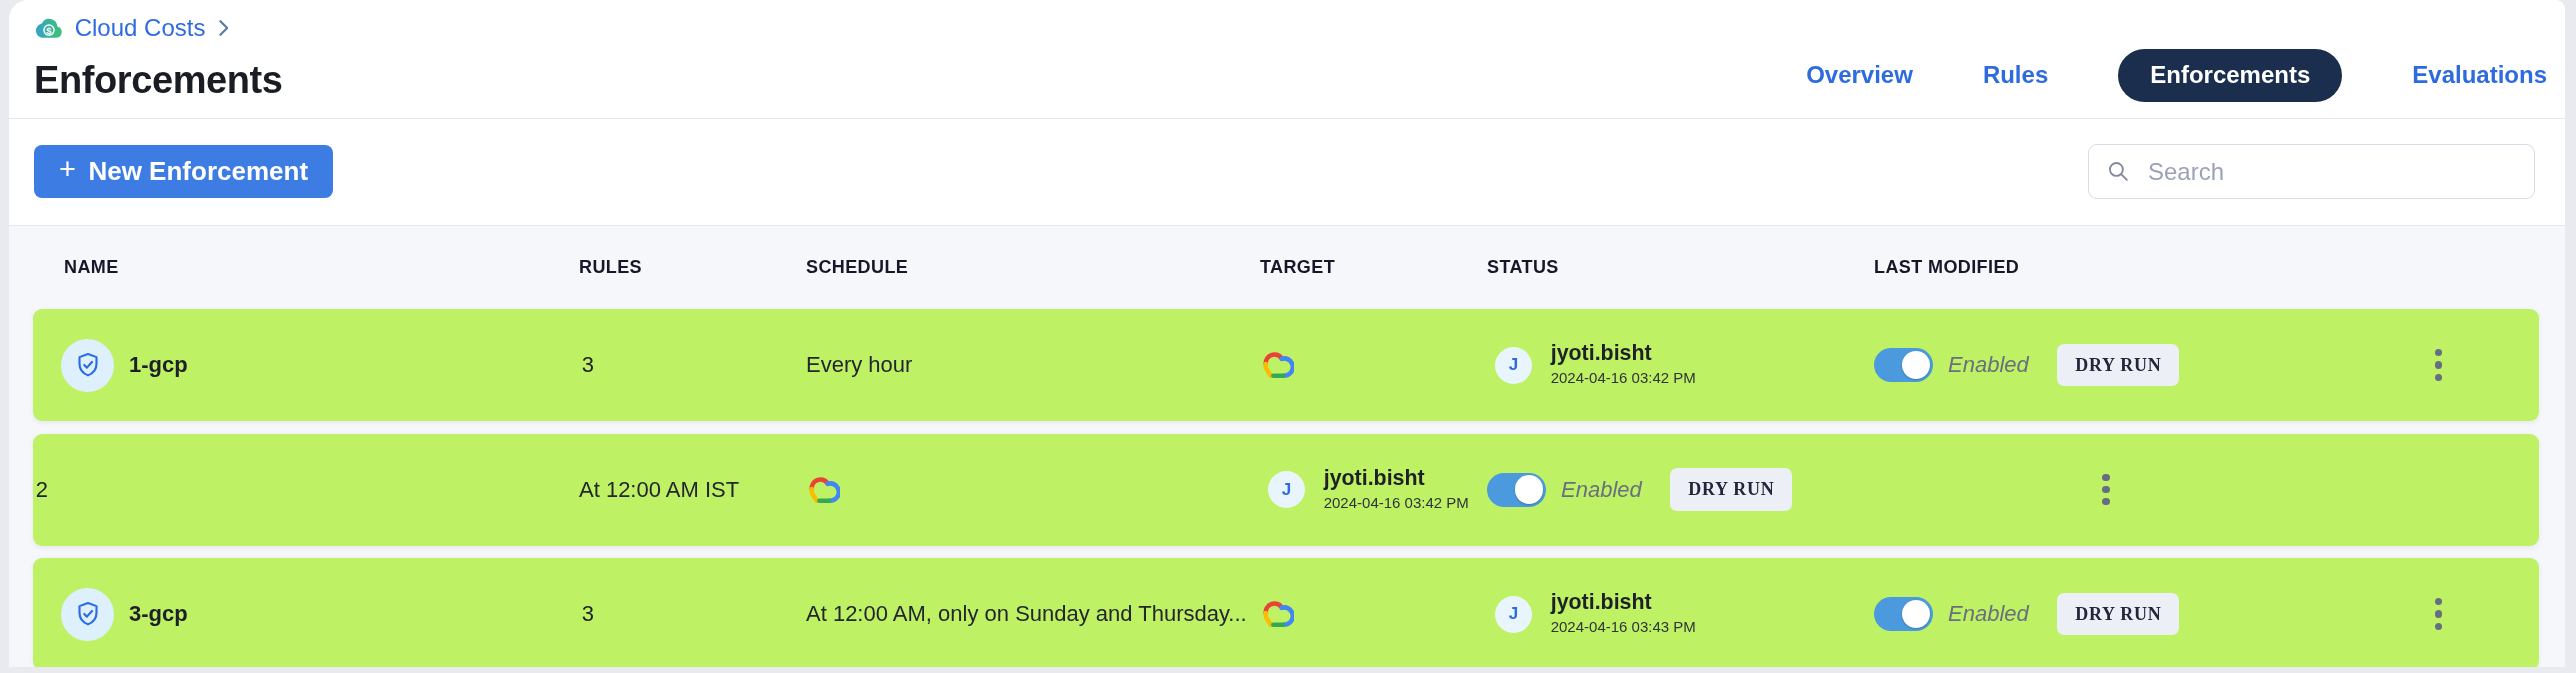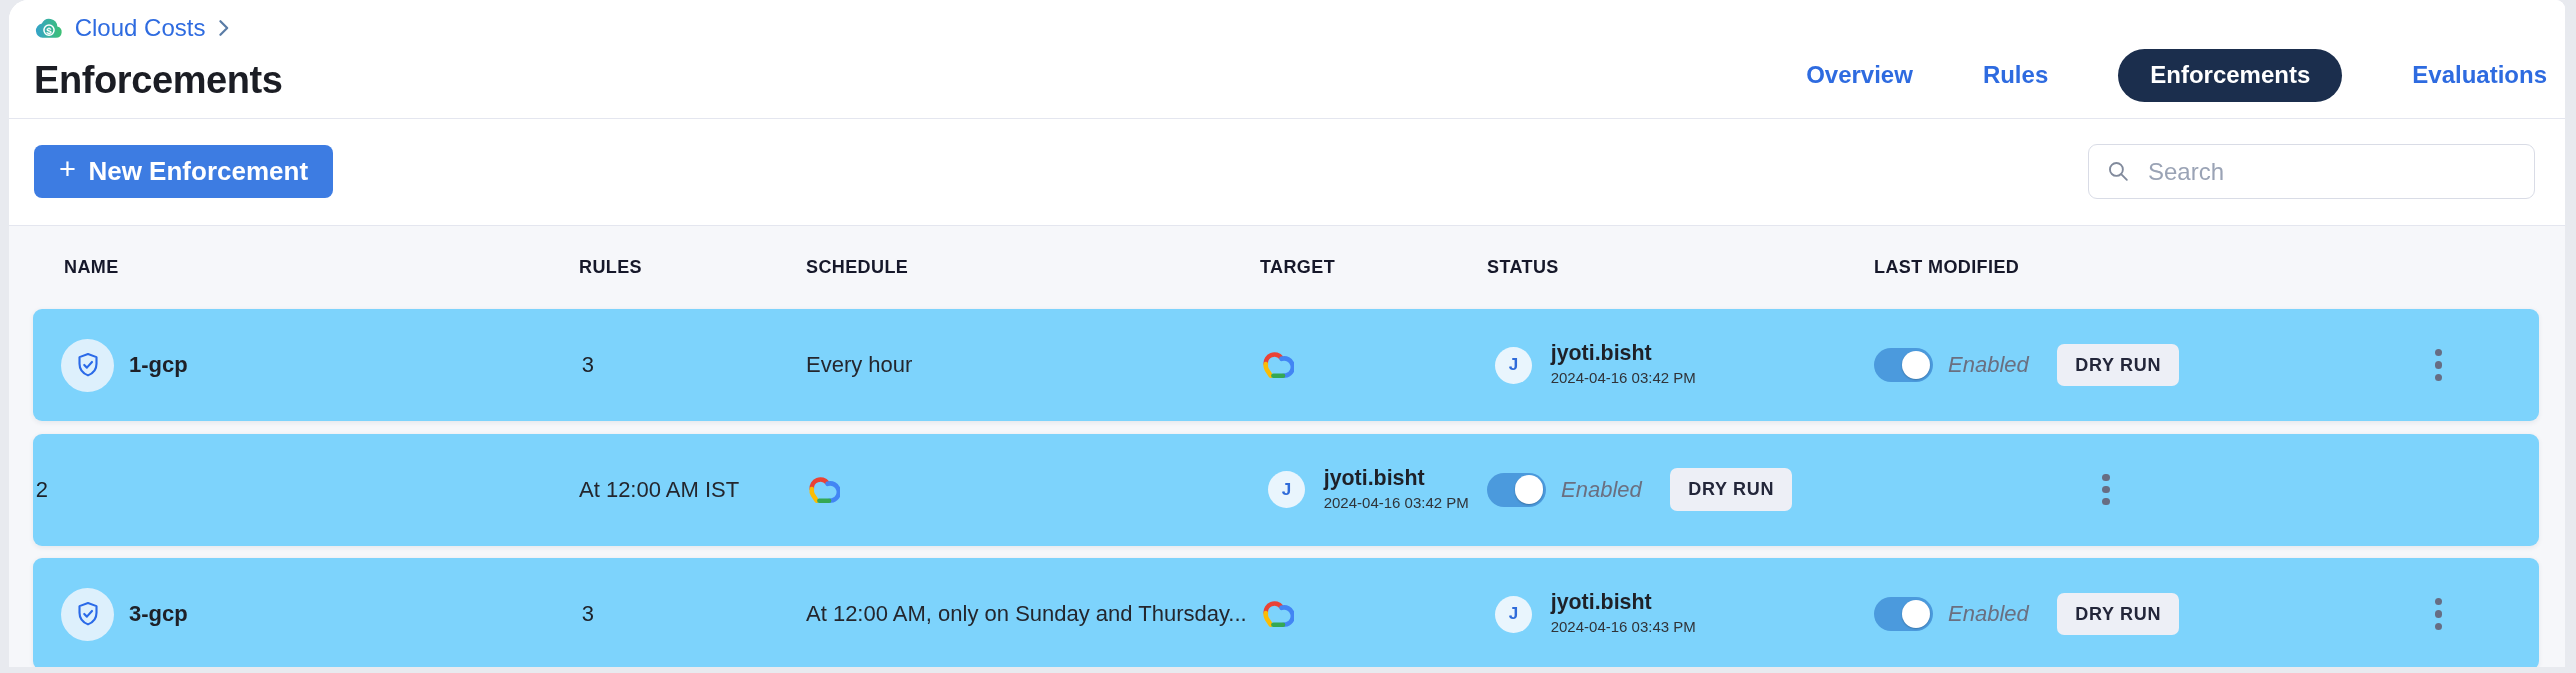--- a/index.html
+++ b/index.html
@@ -42,38 +42,38 @@
     padding:0 16px 0 59px;font-family:inherit;font-size:24px;color:#333;outline:none;
   }
   .search-input::placeholder{color:#9aa3b5;}
   
   .table-area{position:absolute;left:0;top:225px;right:0;bottom:0;background:#f6f7fa;border-top:1.8px solid #e4e6ef;}
   .grid{display:grid;grid-template-columns:546px 227px 454px 227px 387px 464px 1fr;align-items:center;}
   .thead{margin-left:24px;width:2506px;height:83px;}
   .th{font-size:18px;font-weight:700;color:#16182a;letter-spacing:0.4px;white-space:nowrap;}
   .th.first{padding-left:31px;}
   .card{
-    margin:0 0 12.5px 24px;width:2506px;height:112px;background:#7dd3fc;border-radius:9px;
+    margin:0 0 12.5px 24px;width:2506px;height:112px;background:#bef264;border-radius:9px;
     box-shadow:0 1.8px 5.3px rgba(30,40,70,0.07);
   }
   .cell-name{display:flex;align-items:center;padding-left:28px;gap:15px;}
   .shield-wrap{width:53px;height:53px;border-radius:50%;background:#ddf0fc;display:flex;align-items:center;justify-content:center;flex:none;}
   .row-name{font-size:22px;font-weight:700;color:#1e2027;}
   .row-rules{font-size:22px;font-weight:500;color:#1e2027;padding-left:2.7px;}
   .row-sched{font-size:22px;color:#24262d;white-space:nowrap;overflow:hidden;max-width:446px;}
   .cell-target{display:flex;align-items:center;}
   .cell-mod{display:flex;align-items:center;gap:18.7px;padding-left:8px;}
   .avatar{width:37px;height:37px;border-radius:50%;background:#e9f5fd;color:#2f6bd9;font-size:17px;font-weight:700;display:flex;align-items:center;justify-content:center;flex:none;}
   .mod-by{font-size:21.4px;font-weight:700;color:#1e2027;line-height:26px;}
   .mod-at{font-size:15px;color:#303338;line-height:24px;}
   .cell-status{display:flex;align-items:center;}
   .toggle{position:relative;width:59px;height:34px;border-radius:17px;background:#4b9add;flex:none;cursor:pointer;}
   .toggle .knob{position:absolute;top:2.7px;right:2.7px;width:28.5px;height:28.5px;border-radius:50%;background:#fff;box-shadow:0 0.9px 1.8px rgba(0,0,0,0.25);}
   .status-label{font-size:22px;color:#6a6f80;margin-left:15px;font-style:italic;}
-  .badge{margin-left:28.5px;background:#edeff6;border-radius:7.1px;padding:10.7px 18px;font-size:18px;font-weight:700;color:#23263a;letter-spacing:0.7px;white-space:nowrap;}
+  .badge{margin-left:28.5px;background:#edeff6;border-radius:7.1px;padding:10.7px 18px;font-size:18px;font-weight:700;color:#23263a;letter-spacing:0.7px;white-space:nowrap;font-family:Liberation Serif, serif;}
   .cell-actions{display:flex;justify-content:center;}
   .kebab{display:flex;flex-direction:column;gap:5.3px;padding:9px;cursor:pointer;}
   .kebab i{width:7.1px;height:7.1px;border-radius:50%;background:#676d83;display:block;}
 </style>
 </head>
 <body>
 
 <div class="panel">
 
   <div class="header">

